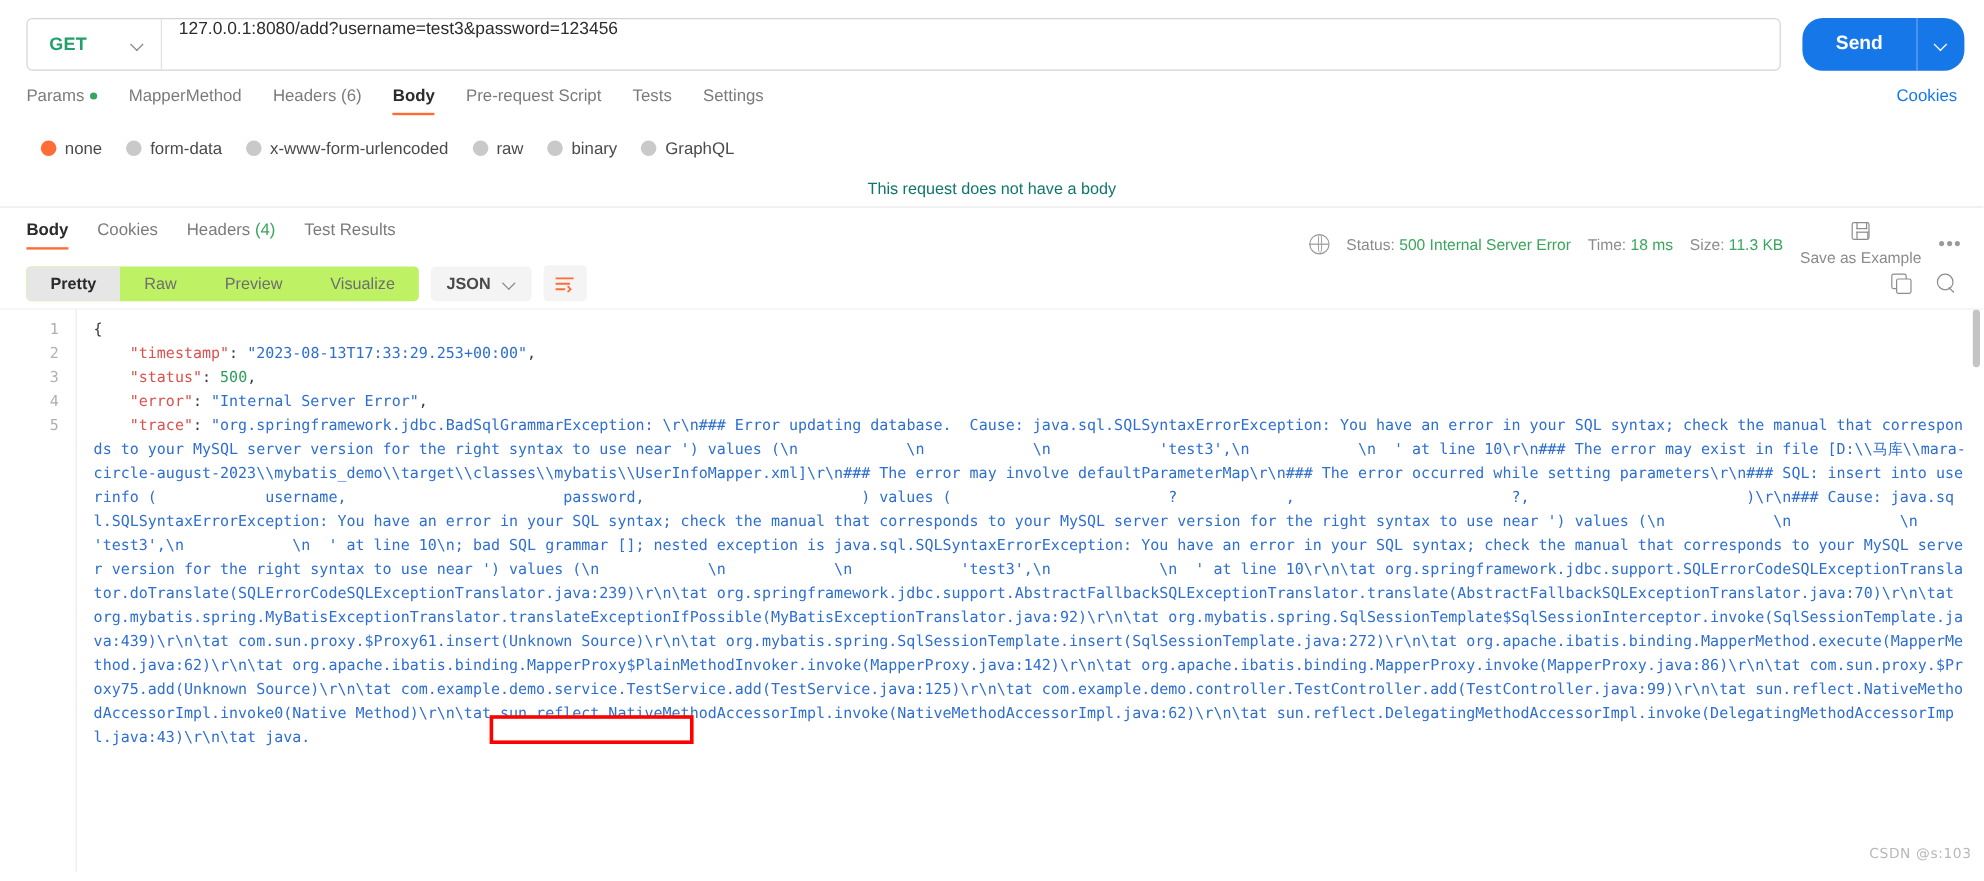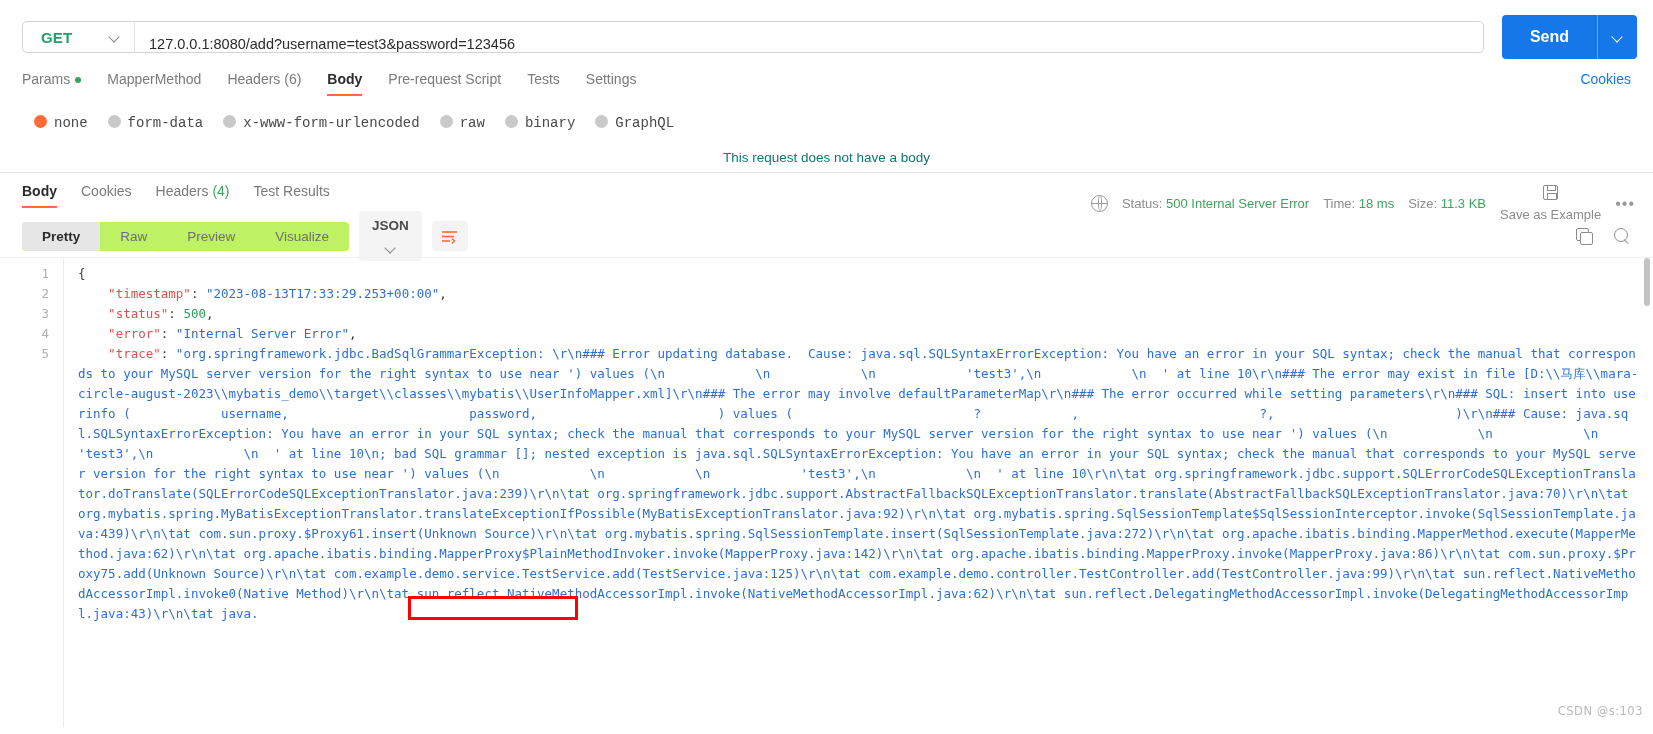--- a/index.html
+++ b/index.html
@@ -13,22 +13,22 @@
   .app { position: relative; width: 1653px; height: 734px; background:#fff; }
 
   
   .urlbar-row {
     display: flex; align-items: center;
     padding: 12px 16px 0 22px;
     height: 62px;
   }
   .url-input-wrap {
     flex: 1 1 auto;
-    display: flex; align-items: flex-end;
-    height: 32px;
+    display: flex; align-items: flex-start;
+    height: 44px;
     border: 1px solid #d4d4d4;
     border-radius: 5px;
     background: #fff;
   }
   .method-box {
     display: flex; align-items: center; justify-content: space-between;
     width: 112px; height: 100%;
     padding: 0 14px 0 18px;
     border-right: 1px solid #e2e2e2;
     cursor: pointer;
@@ -47,21 +47,21 @@
   .url-text {
     flex: 1; padding: 0 14px;
     font-size: 14.5px; color: #2c2c2c;
     border: none; outline: none; background: transparent;
     font-family: "Liberation Sans", sans-serif;
   }
   .send-group {
     display: flex; align-items: center;
     margin-left: 18px;
     height: 44px;
-    border-radius: 4px; overflow: hidden;
+    border-radius: 17px; overflow: hidden;
     background: #1678e8;
   }
   .send-btn {
     display:flex; align-items:center; justify-content:center;
     height: 100%; padding: 0 28px;
     color: #fff; font-size: 16px; font-weight: 700;
     border: none; background: transparent; cursor: pointer;
     font-family: "Liberation Sans", sans-serif;
   }
   .send-caret {
@@ -97,21 +97,21 @@
   .cookies-link {
     font-size: 14px; color: #1678e8; cursor: pointer; padding-bottom: 9px;
   }
 
   
   .bodytype-row {
     display: flex; align-items: center; gap: 20px;
     padding: 14px 22px 0 34px;
     height: 40px;
   }
-  .radio-item { display:flex; gap:7px; cursor:pointer;font-family:Liberation Mono, monospace; }
+  .radio-item { display:flex; align-items:center; gap:7px; cursor:pointer; }
   .radio {
     width: 13px; height: 13px; border-radius: 50%;
     background: #c9c9c9; display:block; flex: 0 0 auto;
   }
   .radio.sel { background: #ff6c37; }
   .radio-label { font-size: 14px; color: #4a4a4a; }
 
   .nobody-note {
     text-align: center; font-size: 13.5px; color: #0f766e;
     margin-top: 14px;
@@ -168,21 +168,21 @@
     background: #bef264; border-radius: 4px; overflow:hidden;
   }
   .seg {
     font-size: 13.5px; color: #6e6e6e;
     padding: 7px 20px; cursor: pointer; white-space:nowrap;
   }
   .seg.active { background: #e6e6e6; color: #2b2b2b; font-weight: 600; }
   .json-select {
     display:flex; align-items:center; gap: 10px;
     background: #f4f4f4; border-radius: 4px;
-    padding: 7px 13px; cursor: pointer; flex-direction: column;
+    padding: 7px 13px; cursor: pointer;
   }
   .json-select span { font-size: 13.5px; color: #4a4a4a; font-weight: 600; }
   .wrap-btn {
     background: #f4f4f4; border-radius: 4px;
     width: 36px; height: 30px;
     display:flex; align-items:center; justify-content:center; cursor:pointer;
   }
   .fmt-right { display:flex; align-items:center; gap: 22px; padding-right: 4px; }
   .copy-ic { width: 16px; height: 16px; position: relative; display:block; cursor:pointer; }
   .copy-ic::before {

